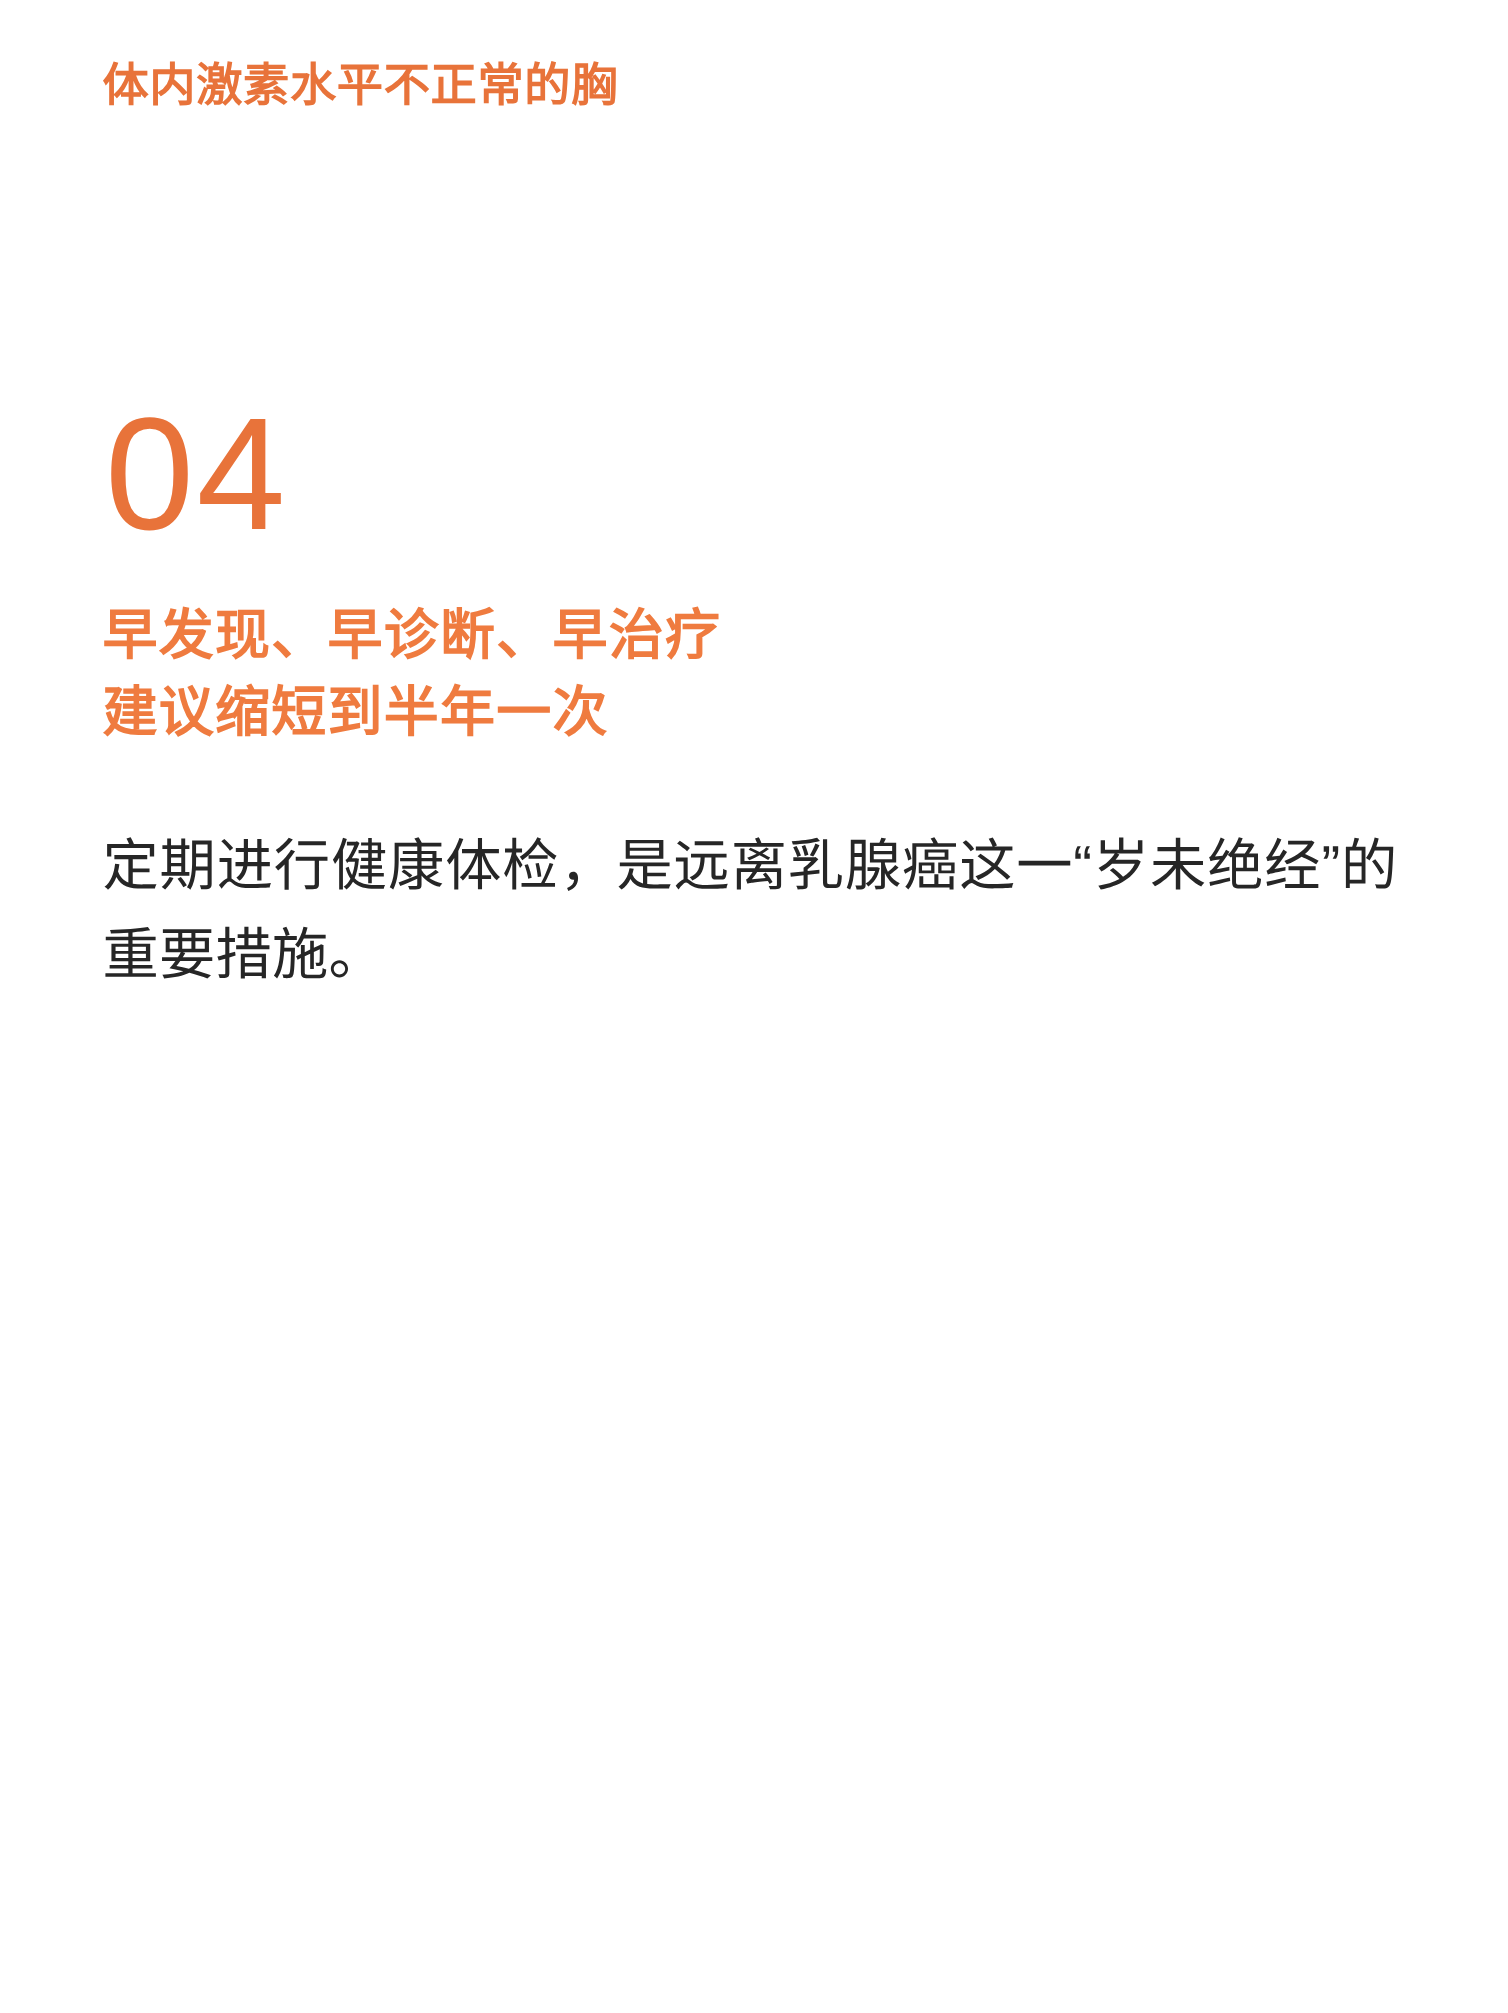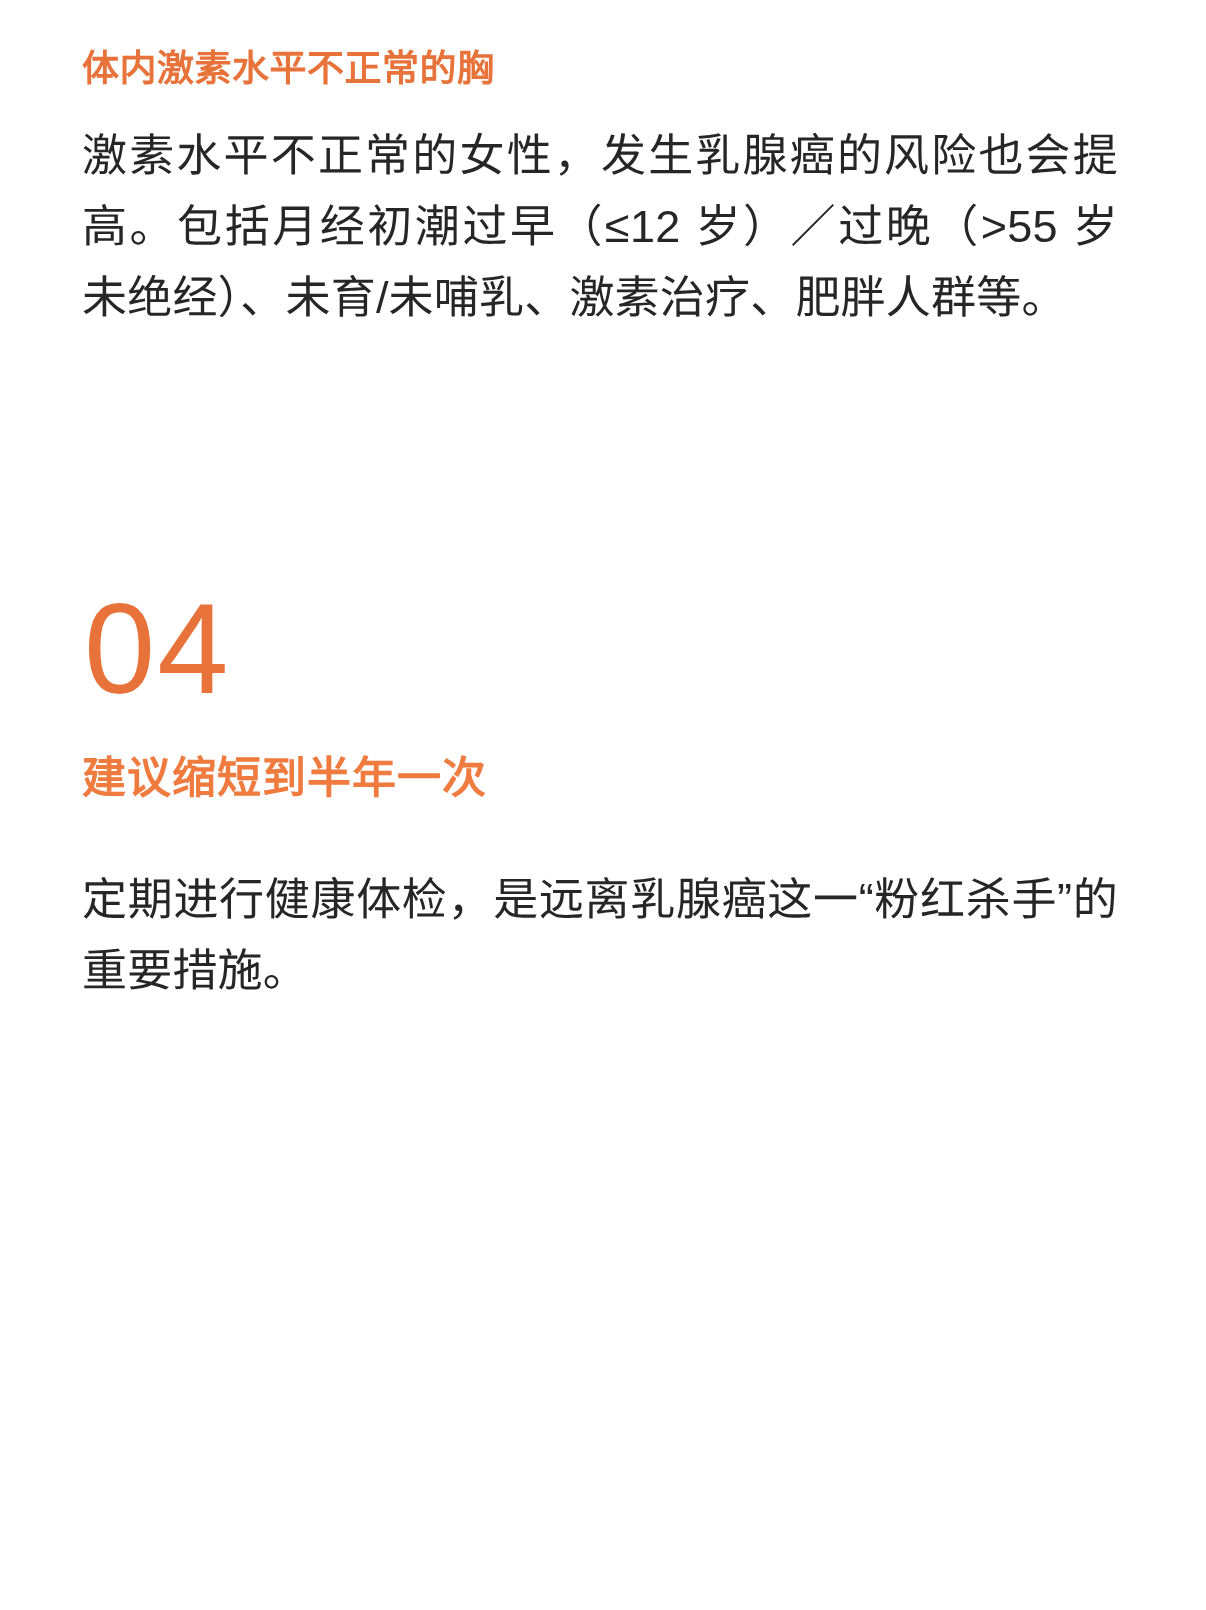--- a/index.html
+++ b/index.html
@@ -79,26 +79,26 @@
     font-style: italic;
   }
 </style>
 </head>
 <body>
 
 <div class="page">
 
   <h2 class="section-heading">体内激素水平不正常的胸</h2>
 
-  <p class="body-text para">激素水平不正常的女性，发生乳腺癌的风险也会提高。包括月经初潮过早（≤12 岁）／过晚（&gt;55 岁未绝经）、未育/未哺乳、激素治疗、肥胖人群等。</p>
 
   <div class="spacer-big"></div>
 
   <div class="big-number">04</div>
 
   <h2 class="orange-title">
+    <span class="line">早发现、早诊断、早治疗</span>
     <span class="line">建议缩短到半年一次</span>
   </h2>
 
-  <p class="body-text para">定期进行健康体检，是远离乳腺癌这一“粉红杀手”的重要措施。</p>
+  <p class="body-text para">定期进行健康体检，是远离乳腺癌这一“岁未绝经”的重要措施。</p>
 
 
 </div>
 
 </body></html>

